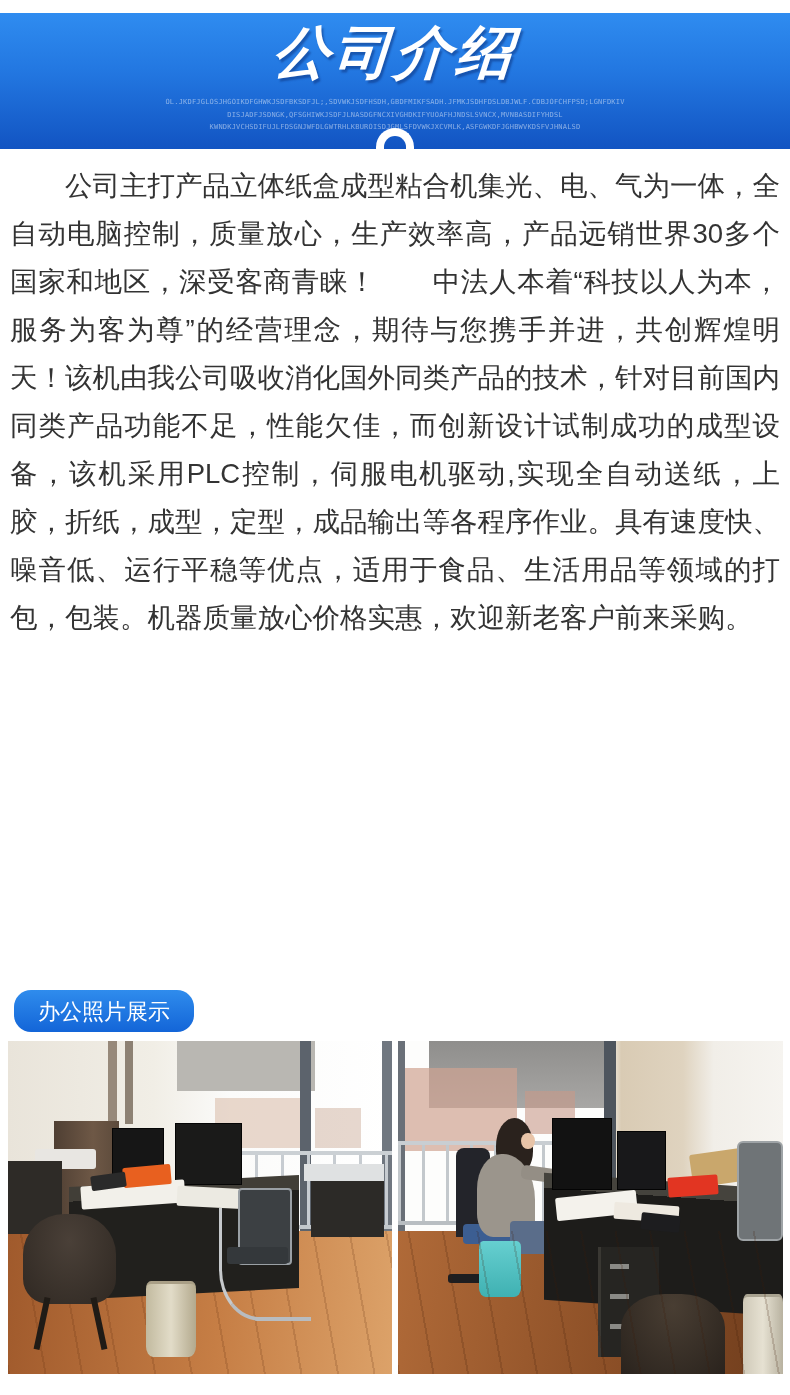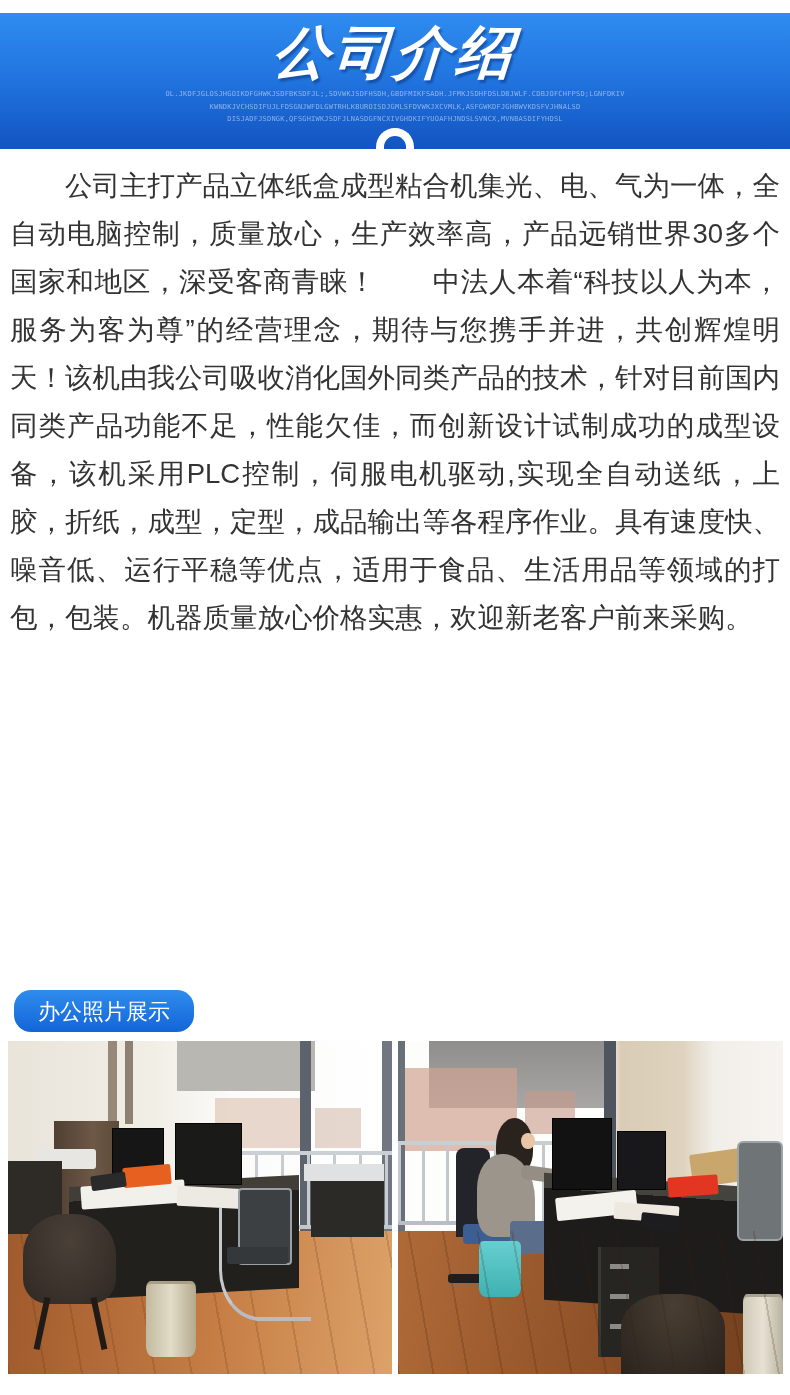--- a/index.html
+++ b/index.html
@@ -14,21 +14,21 @@
     text-align:center;
   }
   .banner-title{
     display:inline-block;margin-top:7px;
     font-size:57px;font-weight:800;font-style:italic;color:#ffffff;
     letter-spacing:4px;transform:skewX(-4deg);
     text-shadow:2px 3px 2px rgba(8,40,110,0.45);
     line-height:64px;white-space:nowrap;
   }
   .banner-sub{
-    margin-top:4px;
+    margin-top:12px;
     font-size:7px;line-height:12.5px;letter-spacing:0.2px;
     color:rgba(255,255,255,0.48);font-family:"DejaVu Sans Mono",monospace;
   }
   .banner-arc{
     position:absolute;left:50%;bottom:0;transform:translateX(-50%);
     width:22px;height:13px;
     border:8px solid #ffffff;border-bottom:none;
     border-radius:20px 20px 0 0;
   }
   
@@ -55,22 +55,22 @@
   .floor{left:0;top:57%;width:100%;height:43%;}
   .plank{background-image:repeating-linear-gradient(80deg,rgba(90,40,10,0.22) 0 2px,rgba(0,0,0,0) 2px 36px);}
 </style>
 </head>
 <body>
 
 <div class="banner">
   <div class="banner-title">公司介绍</div>
   <div class="banner-sub">
     <div>OL.JKDFJGLOSJHGOIKDFGHWKJSDFBKSDFJL;,SDVWKJSDFHSDH,GBDFMIKFSADH.JFMKJSDHFDSLDBJWLF.CDBJOFCHFPSD;LGNFDKIV</div>
+    <div>DISJADFJSDNGK,QFSGHIWKJSDFJLNASDGFNCXIVGHDKIFYUOAFHJNDSLSVNCX,MVNBASDIFYHDSL</div>
     <div>KWNDKJVCHSDIFUJLFDSGNJWFDLGWTRHLKBUROISDJGMLSFDVWKJXCVMLK,ASFGWKDFJGHBWVKDSFVJHNALSD</div>
-    <div>DISJADFJSDNGK,QFSGHIWKJSDFJLNASDGFNCXIVGHDKIFYUOAFHJNDSLSVNCX,MVNBASDIFYHDSL</div>
   </div>
   <div class="banner-arc"></div>
 </div>
 
 <div class="content">
   <p>公司主打产品立体纸盒成型粘合机集光、电、气为一体，全自动电脑控制，质量放心，生产效率高，产品远销世界30多个国家和地区，深受客商青睐！　　中法人本着“科技以人为本，服务为客为尊”的经营理念，期待与您携手并进，共创辉煌明天！该机由我公司吸收消化国外同类产品的技术，针对目前国内同类产品功能不足，性能欠佳，而创新设计试制成功的成型设备，该机采用PLC控制，伺服电机驱动,实现全自动送纸，上胶，折纸，成型，定型，成品输出等各程序作业。具有速度快、噪音低、运行平稳等优点，适用于食品、生活用品等领域的打包，包装。机器质量放心价格实惠，欢迎新老客户前来采购。</p>
 </div>
 
 <button class="photo-btn">办公照片展示</button>
 

